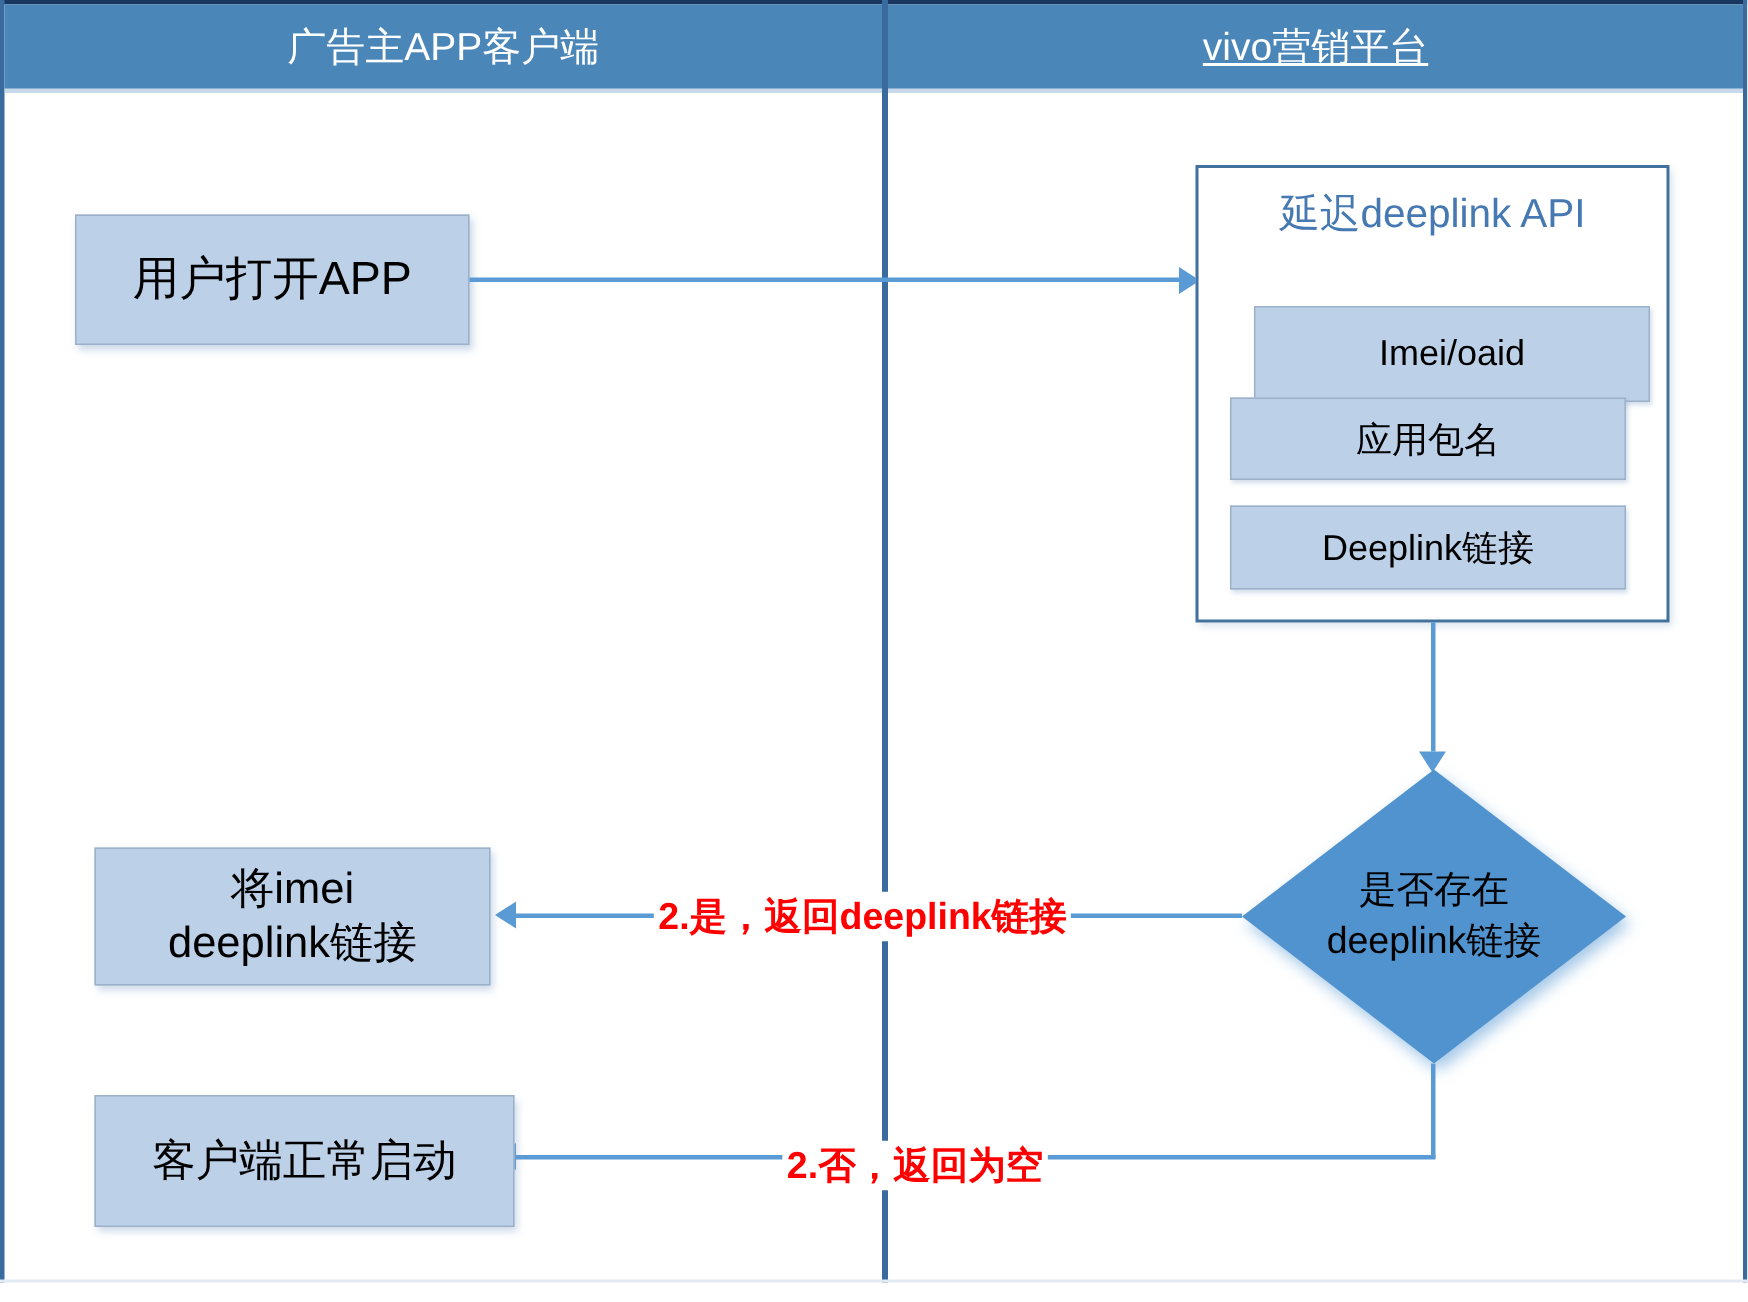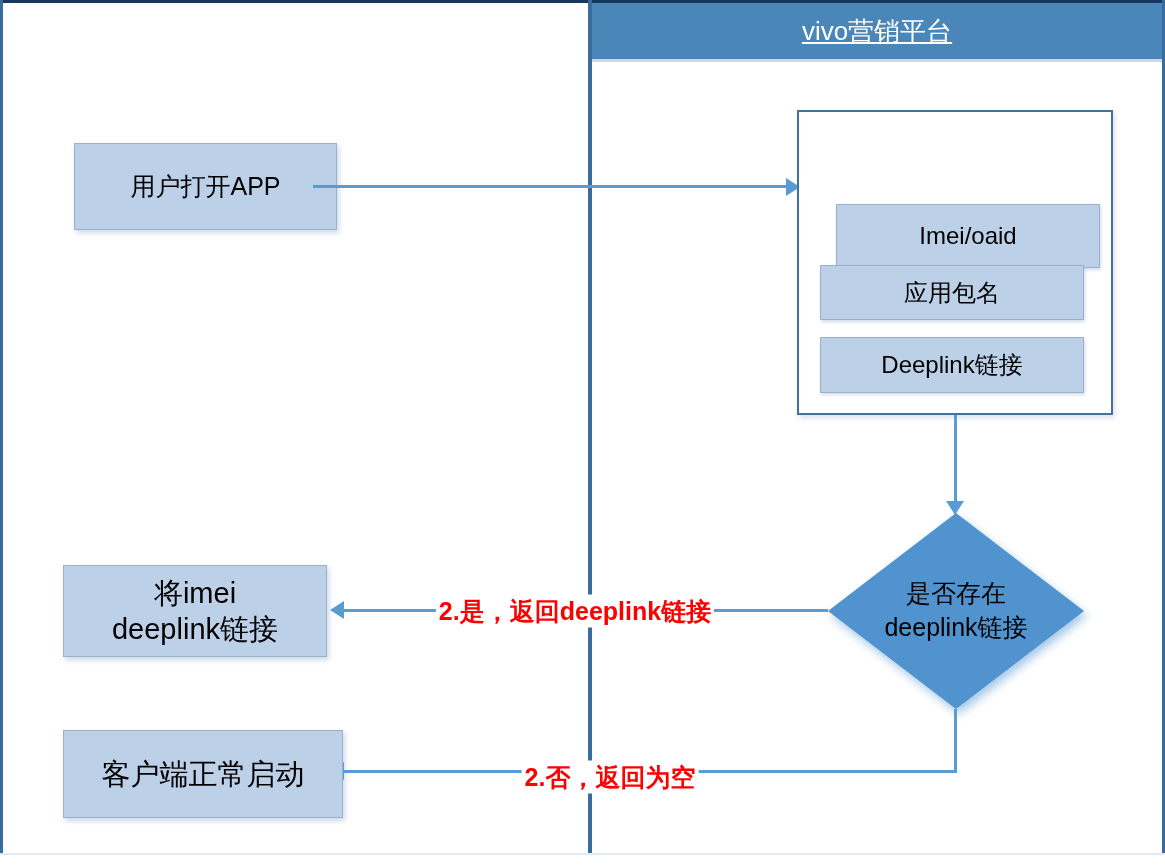--- a/index.html
+++ b/index.html
@@ -42,21 +42,21 @@
   .hcell.right{left:592px;width:570px;text-decoration:underline;}
   
   .node{
     position:absolute;
     background:var(--box-fill);
     border:1px solid var(--box-border);
     box-shadow:2px 3px 5px rgba(110,145,190,0.35);
     display:flex;flex-direction:column;align-items:center;justify-content:center;
     color:#000;text-align:center;box-sizing:border-box;line-height:1.25;
   }
-  .node-user{left:50px;top:143px;width:263px;height:87px;font-size:25px;margin-left:24px;}
+  .node-user{left:50px;top:143px;width:263px;height:87px;font-size:31px;}
   .node-use-deeplink{left:63px;top:565px;width:264px;height:92px;font-size:29px;}
   .node-normal-start{left:63px;top:730px;width:280px;height:88px;font-size:29px;}
   
   .api-panel{
     position:absolute;left:797px;top:110px;width:316px;height:305px;
     background:#fff;border:2px solid var(--panel-border);
     box-sizing:border-box;box-shadow:2px 3px 5px rgba(110,145,190,0.25);
   }
   .api-title{
     position:absolute;left:0;top:12px;width:100%;
@@ -101,30 +101,32 @@
 <body>
 
 <div class="canvas">
 
   <div class="top-border"></div>
   <div class="edge left"></div>
   <div class="edge right"></div>
   <div class="lane-divider"></div>
   <div class="bottom-line"></div>
 
+  <div class="hcell left">广告主APP客户端</div>
   <div class="hcell right">vivo营销平台</div>
 
   <div class="node node-user">
     <span>用户打开APP</span>
   </div>
 
   <div class="line" style="left:313px;top:185px;width:473px;height:3px;"></div>
   <div class="ah right" style="left:786px;top:178px;"></div>
 
   <div class="api-panel">
+    <div class="api-title">延迟deeplink API</div>
     <div class="api-field f1">
       <span>Imei/oaid</span>
     </div>
     <div class="api-field f2">
       <span>应用包名</span>
     </div>
     <div class="api-field f3">
       <span>Deeplink链接</span>
     </div>
   </div>

